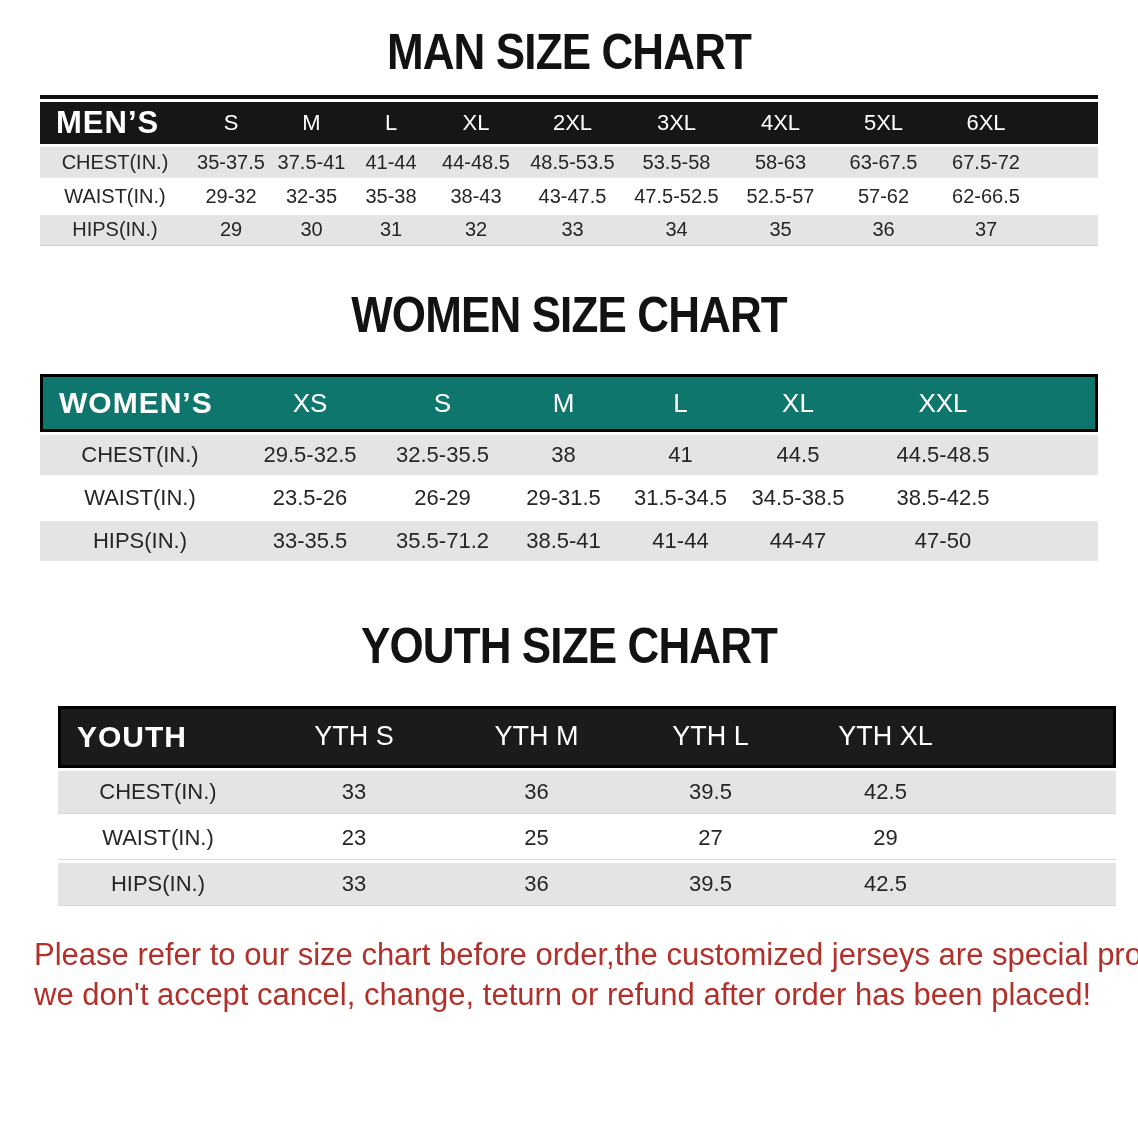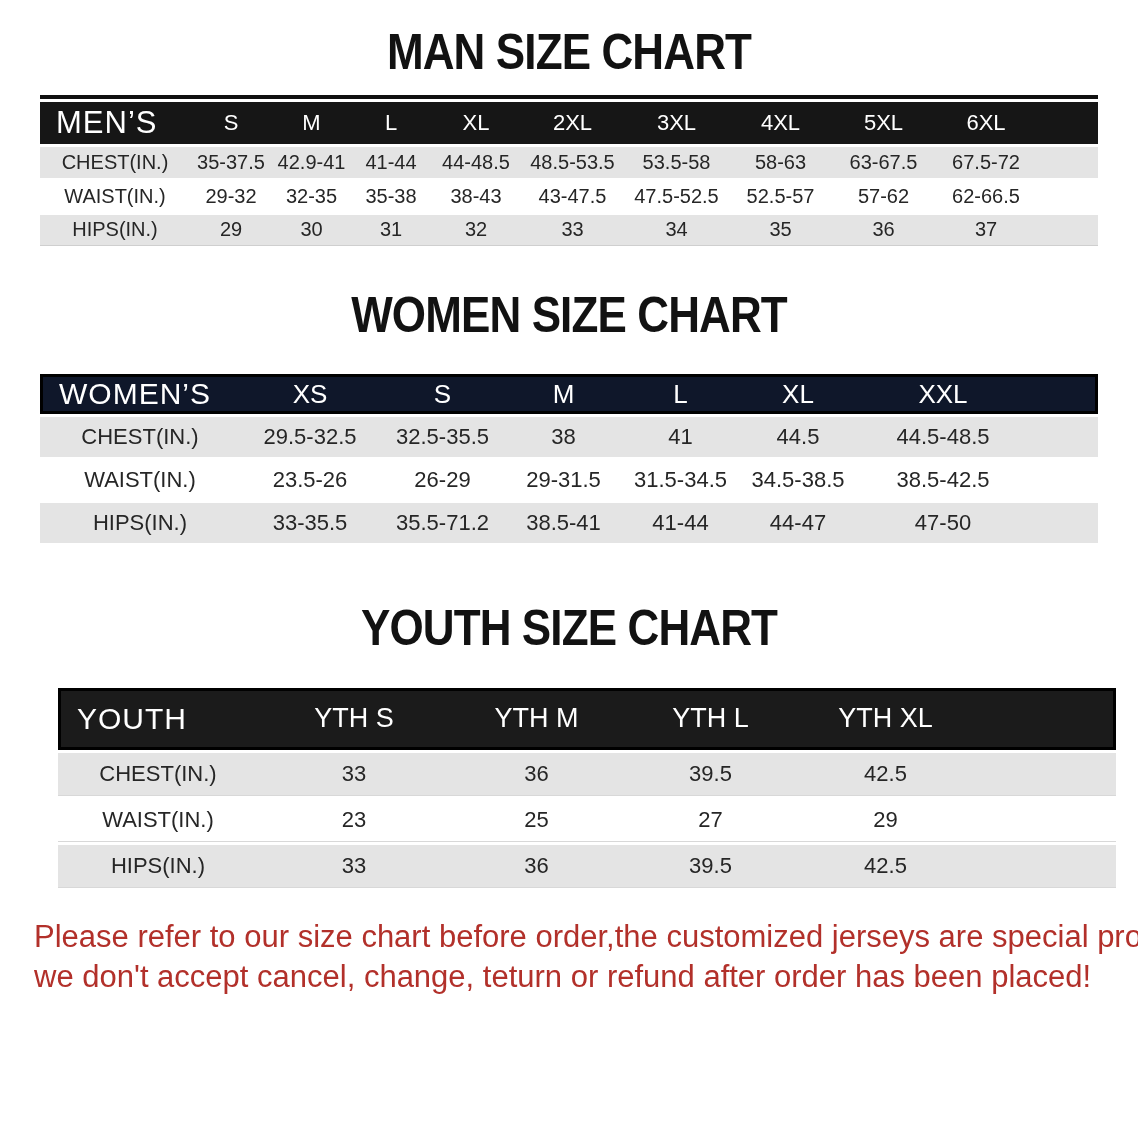--- a/index.html
+++ b/index.html
@@ -65,21 +65,21 @@
     vertical-align: middle;
     font-weight: 400;
   }
   .size-table thead th {
     background: #161616;
     color: #ffffff;
   }
   .size-table thead th.table-label-header {
     text-align: left;
     padding-left: 16px;
-    font-weight: 400;
+    font-weight: 700;
     letter-spacing: 1px;
   }
   .size-table tbody tr:nth-child(odd) th,
   .size-table tbody tr:nth-child(odd) td { background: #e4e4e4; }
   .size-table tbody tr:nth-child(even) th,
   .size-table tbody tr:nth-child(even) td { background: #ffffff; }
   .size-table tbody th, .size-table tbody td { color: #262626; }
 
   
   .table-wrap-men { margin-top: 16px; }
@@ -87,23 +87,23 @@
   .table-men thead th { height: 42px; font-size: 22px; }
   .table-men thead th.table-label-header { font-size: 31px; }
   .table-men tbody th, .table-men tbody td { height: 31px; font-size: 20px; }
   .table-men tbody tr:last-child td, .table-men tbody tr:last-child th {
     border-bottom: 1px solid #cfcfcf;
   }
 
   
   .table-wrap-women { margin-top: 30px; }
   .table-women thead th {
-    height: 40px; font-size: 26px;
+    height: 58px; font-size: 26px;
     border-top: 3px solid #000; border-bottom: 3px solid #000;
-    background: #0f172a;
+    background: #0f766e;
   }
   .table-women thead th:first-child { border-left: 3px solid #000; }
   .table-women thead th:last-child { border-right: 3px solid #000; }
   .table-women thead th.table-label-header { font-size: 30px; }
   .table-women tbody th, .table-women tbody td { height: 40px; font-size: 22px; }
 
   
   .table-wrap-youth { margin-top: 30px; padding-left: 36px; }
   .table-youth thead th {
     height: 62px; font-size: 27px;
@@ -161,21 +161,21 @@
             <th>4XL</th>
             <th>5XL</th>
             <th>6XL</th>
             <th></th>
           </tr>
         </thead>
       <tbody>
           <tr>
             <th>CHEST(IN.)</th>
             <td>35-37.5</td>
-            <td>42.9-41</td>
+            <td>37.5-41</td>
             <td>41-44</td>
             <td>44-48.5</td>
             <td>48.5-53.5</td>
             <td>53.5-58</td>
             <td>58-63</td>
             <td>63-67.5</td>
             <td>67.5-72</td>
             <td></td>
           </tr>
           <tr>

